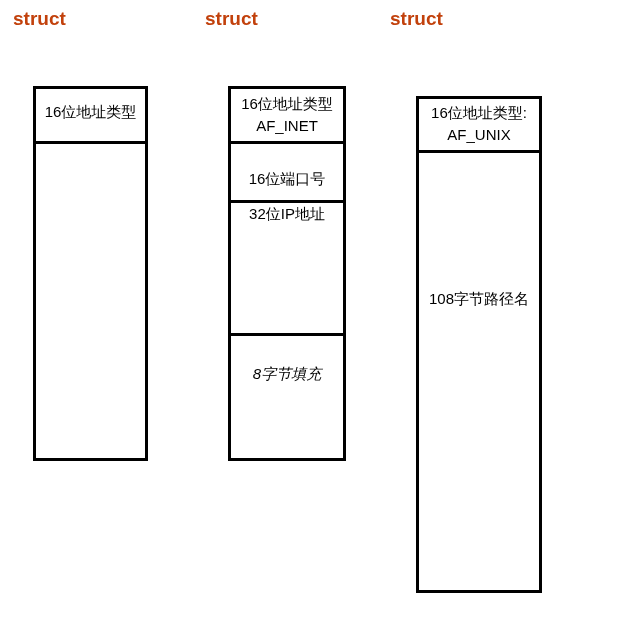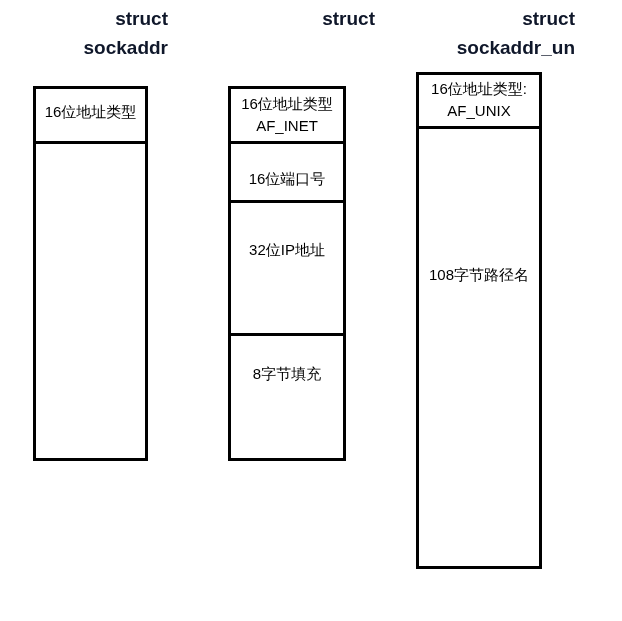--- a/index.html
+++ b/index.html
@@ -17,25 +17,25 @@
   #diagram {
     position: relative;
     width: 622px;
     height: 621px;
   }
   .struct-column {
     position: absolute;
   }
   .struct-title {
     position: absolute;
-    text-align: right;
+    text-align: left;
     font-weight: bold;
     font-size: 19px;
     line-height: 29px;
-    color: #0f172a;
+    color: #c2410c;
     white-space: nowrap;
   }
   .struct-box {
     position: absolute;
     box-sizing: border-box;
     border: 3px solid #000000;
     background: #ffffff;
   }
   .struct-field {
     position: absolute;
@@ -63,43 +63,42 @@
   #sockaddr-field-type  { top: 0px;    height: 55px; }
   #sockaddr-field-data  { top: 55px;   height: 314px; }
   #sockaddr-type-text   { top: 12px; }
   #sockaddr-data-text   { top: 115px; }
   
   #col-sockaddr-in-title { left: 205px; top: 4px;  width: 170px; }
   #col-sockaddr-in-box   { left: 228px; top: 86px; width: 118px; height: 375px; }
   #in-field-type    { top: 0px;    height: 55px; }
   #in-field-port    { top: 55px;   height: 47px; margin-top: 12px; }
   #in-field-ip      { top: 102px;  height: 145px; }
-  #in-field-pad     { top: 247px;  height: 122px; }
+  #in-field-pad     { top: 247px;  height: 122px; font-style: italic; }
   #in-type-text     { top: 4px; }
   #in-port-text     { top: 12px; }
-  #in-ip-text       { top: 12px; margin-top: 36px; }
+  #in-ip-text       { top: 12px; }
   #in-pad-text      { top: 27px; }
   
   #col-sockaddr-un-title { left: 390px; top: 4px;  width: 185px; }
-  #col-sockaddr-un-box   { left: 416px; top: 72px; width: 126px; height: 497px; }
+  #col-sockaddr-un-box   { left: 416px; top: 96px; width: 126px; height: 497px; }
   #un-field-type    { top: 0px;   height: 54px; }
   #un-field-path    { top: 54px;  height: 437px; }
   #un-type-text     { top: 3px; }
   #un-path-text     { top: 135px; }
 </style>
 </head>
 <body>
 
 <div id="diagram">
 
   <div class="struct-column">
 
     <div class="struct-title" id="col-sockaddr-title">
       <div>struct</div>
-      <div>sockaddr</div>
     </div>
 
     <div class="struct-box" id="col-sockaddr-box">
 
       <div class="struct-field has-divider" id="sockaddr-field-type">
         <div class="field-text" id="sockaddr-type-text">16位地址类型</div>
       </div>
 
 
     </div>
@@ -130,21 +129,20 @@
         <div class="field-text" id="in-pad-text">8字节填充</div>
       </div>
 
     </div>
   </div>
 
   <div class="struct-column">
 
     <div class="struct-title" id="col-sockaddr-un-title">
       <div>struct</div>
-      <div>sockaddr_un</div>
     </div>
 
     <div class="struct-box" id="col-sockaddr-un-box">
 
       <div class="struct-field has-divider" id="un-field-type">
         <div class="field-text" id="un-type-text">16位地址类型:
 AF_UNIX</div>
       </div>
 
       <div class="struct-field" id="un-field-path">

